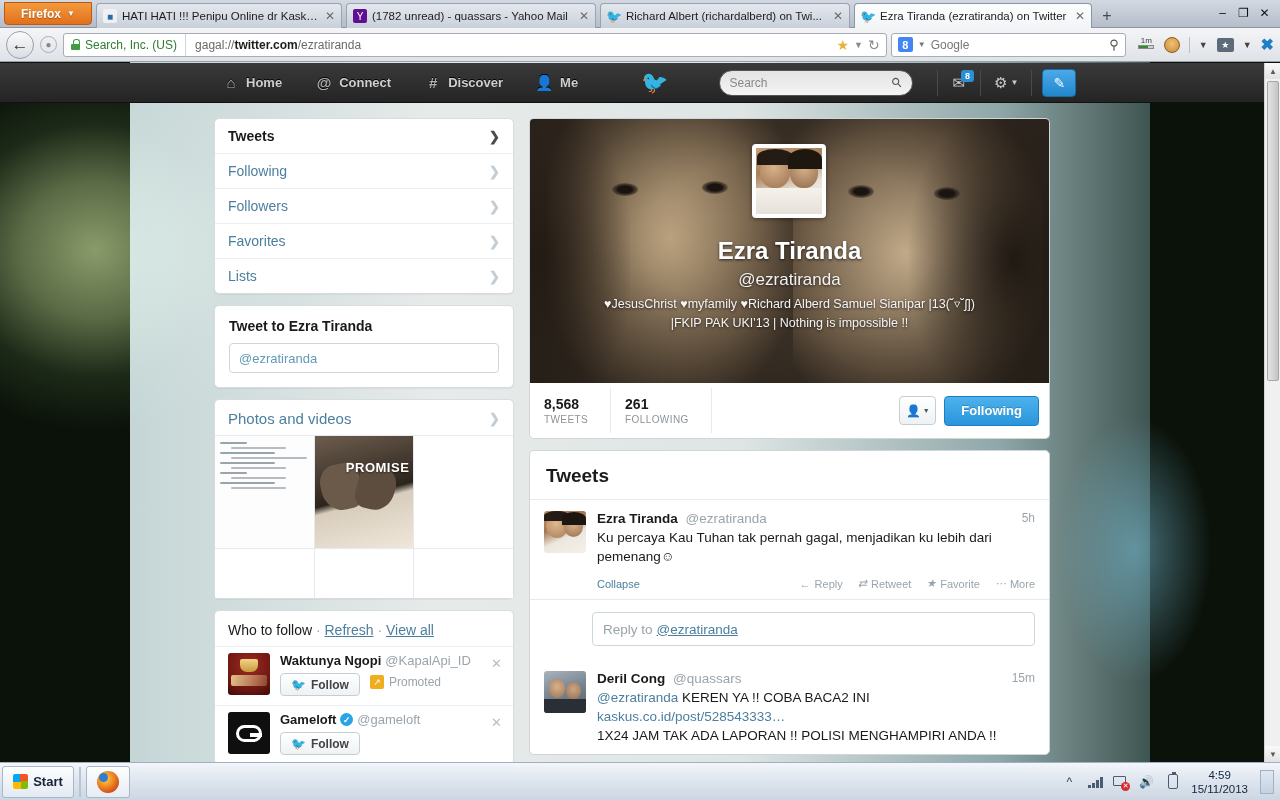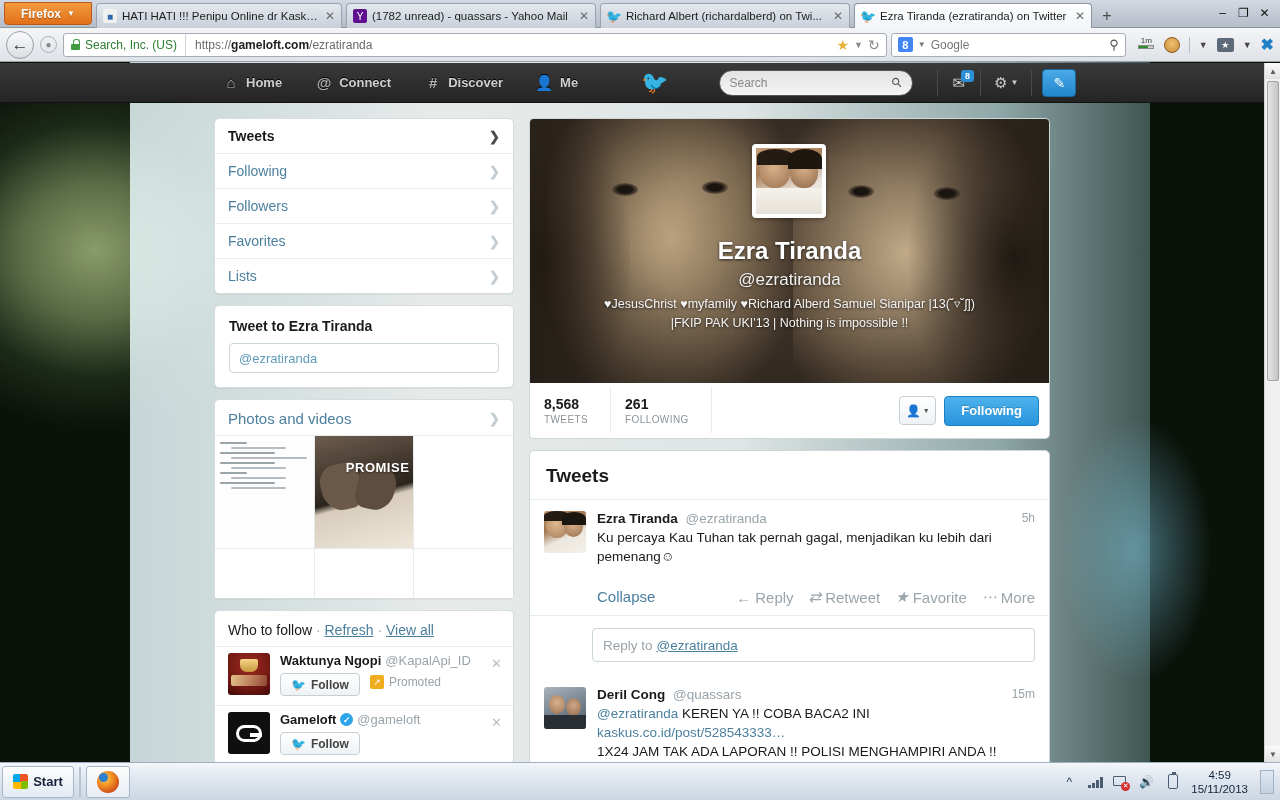--- a/index.html
+++ b/index.html
@@ -272,21 +272,21 @@
   .tav.t2 .b { position:absolute; right:5px; top:11px; width:15px; height:18px; border-radius:50%;
     background: radial-gradient(circle at 50% 40%, #cfa684, #8e6a4d); }
   .tav.t2 .c { position:absolute; left:0; bottom:0; width:100%; height:14px; background:#2a2f35; }
   .tbody { flex:1 1 auto; min-width:0; }
   .thead { font-size:13.5px; }
   .thead .nm { font-weight:bold; color:#1a1a1a; }
   .thead .hd { color:#9aa4ab; margin-left:4px; }
   .ttime { position:absolute; right:14px; top:11px; font-size:12px; color:#9aa4ab; }
   .ttext { font-size:13.5px; color:#1a1a1a; line-height:19px; margin-top:2px; word-wrap:break-word; }
   .ttext a { color:#4b7f9e; text-decoration:none; }
-  .tactions { display:flex; align-items:flex-start; margin-top:22px; font-size:15px; }
+  .tactions { display:flex; align-items:flex-end; margin-top:11px; font-size:11px; }
   .collapse { color:#4b7f9e; }
   .tactions .right { margin-left:auto; display:flex; gap:15px; color:#9aa4ab; }
   .tactions .right span { display:inline-flex; align-items:center; gap:4px; }
   .tmeta { font-size:12px; color:#9aa4ab; padding:8px 0 2px; }
   .replybox { margin:12px 14px 14px 62px; height:34px; border:1px solid #ccd6dd; border-radius:4px;
     display:flex; align-items:center; padding:0 10px; font-size:13.5px; color:#9aa4ab; }
   .replybox a { color:#4b7f9e; margin-left:4px; }
 
   
   .vscroll { position:absolute; right:0; top:63px; width:16px; height:699px;
@@ -383,21 +383,21 @@
   <div class="navbar">
     <div class="navback">←</div>
     <div style="width:17px;height:17px;border:1px solid #aab0b8;border-radius:50%;display:flex;align-items:center;justify-content:center;font-size:10px;color:#888;margin-left:2px;">●</div>
 
     <div class="urlbar">
       <div class="idbox">
         <span class="lockicon"></span>
         <span>Search, Inc. (US)</span>
       </div>
       <div class="urltext">
-        <span>https://</span><b>gameloft.com</b><span>/ezratiranda</span>
+        <span>gagal://</span><b>twitter.com</b><span>/ezratiranda</span>
       </div>
       <div class="urlicons">
         <span class="star">★</span>
         <span style="font-size:9px;">▼</span>
         <span style="font-size:14px;">↻</span>
       </div>
     </div>
 
     <div class="searchbar">
       <span class="glogo">8</span>

